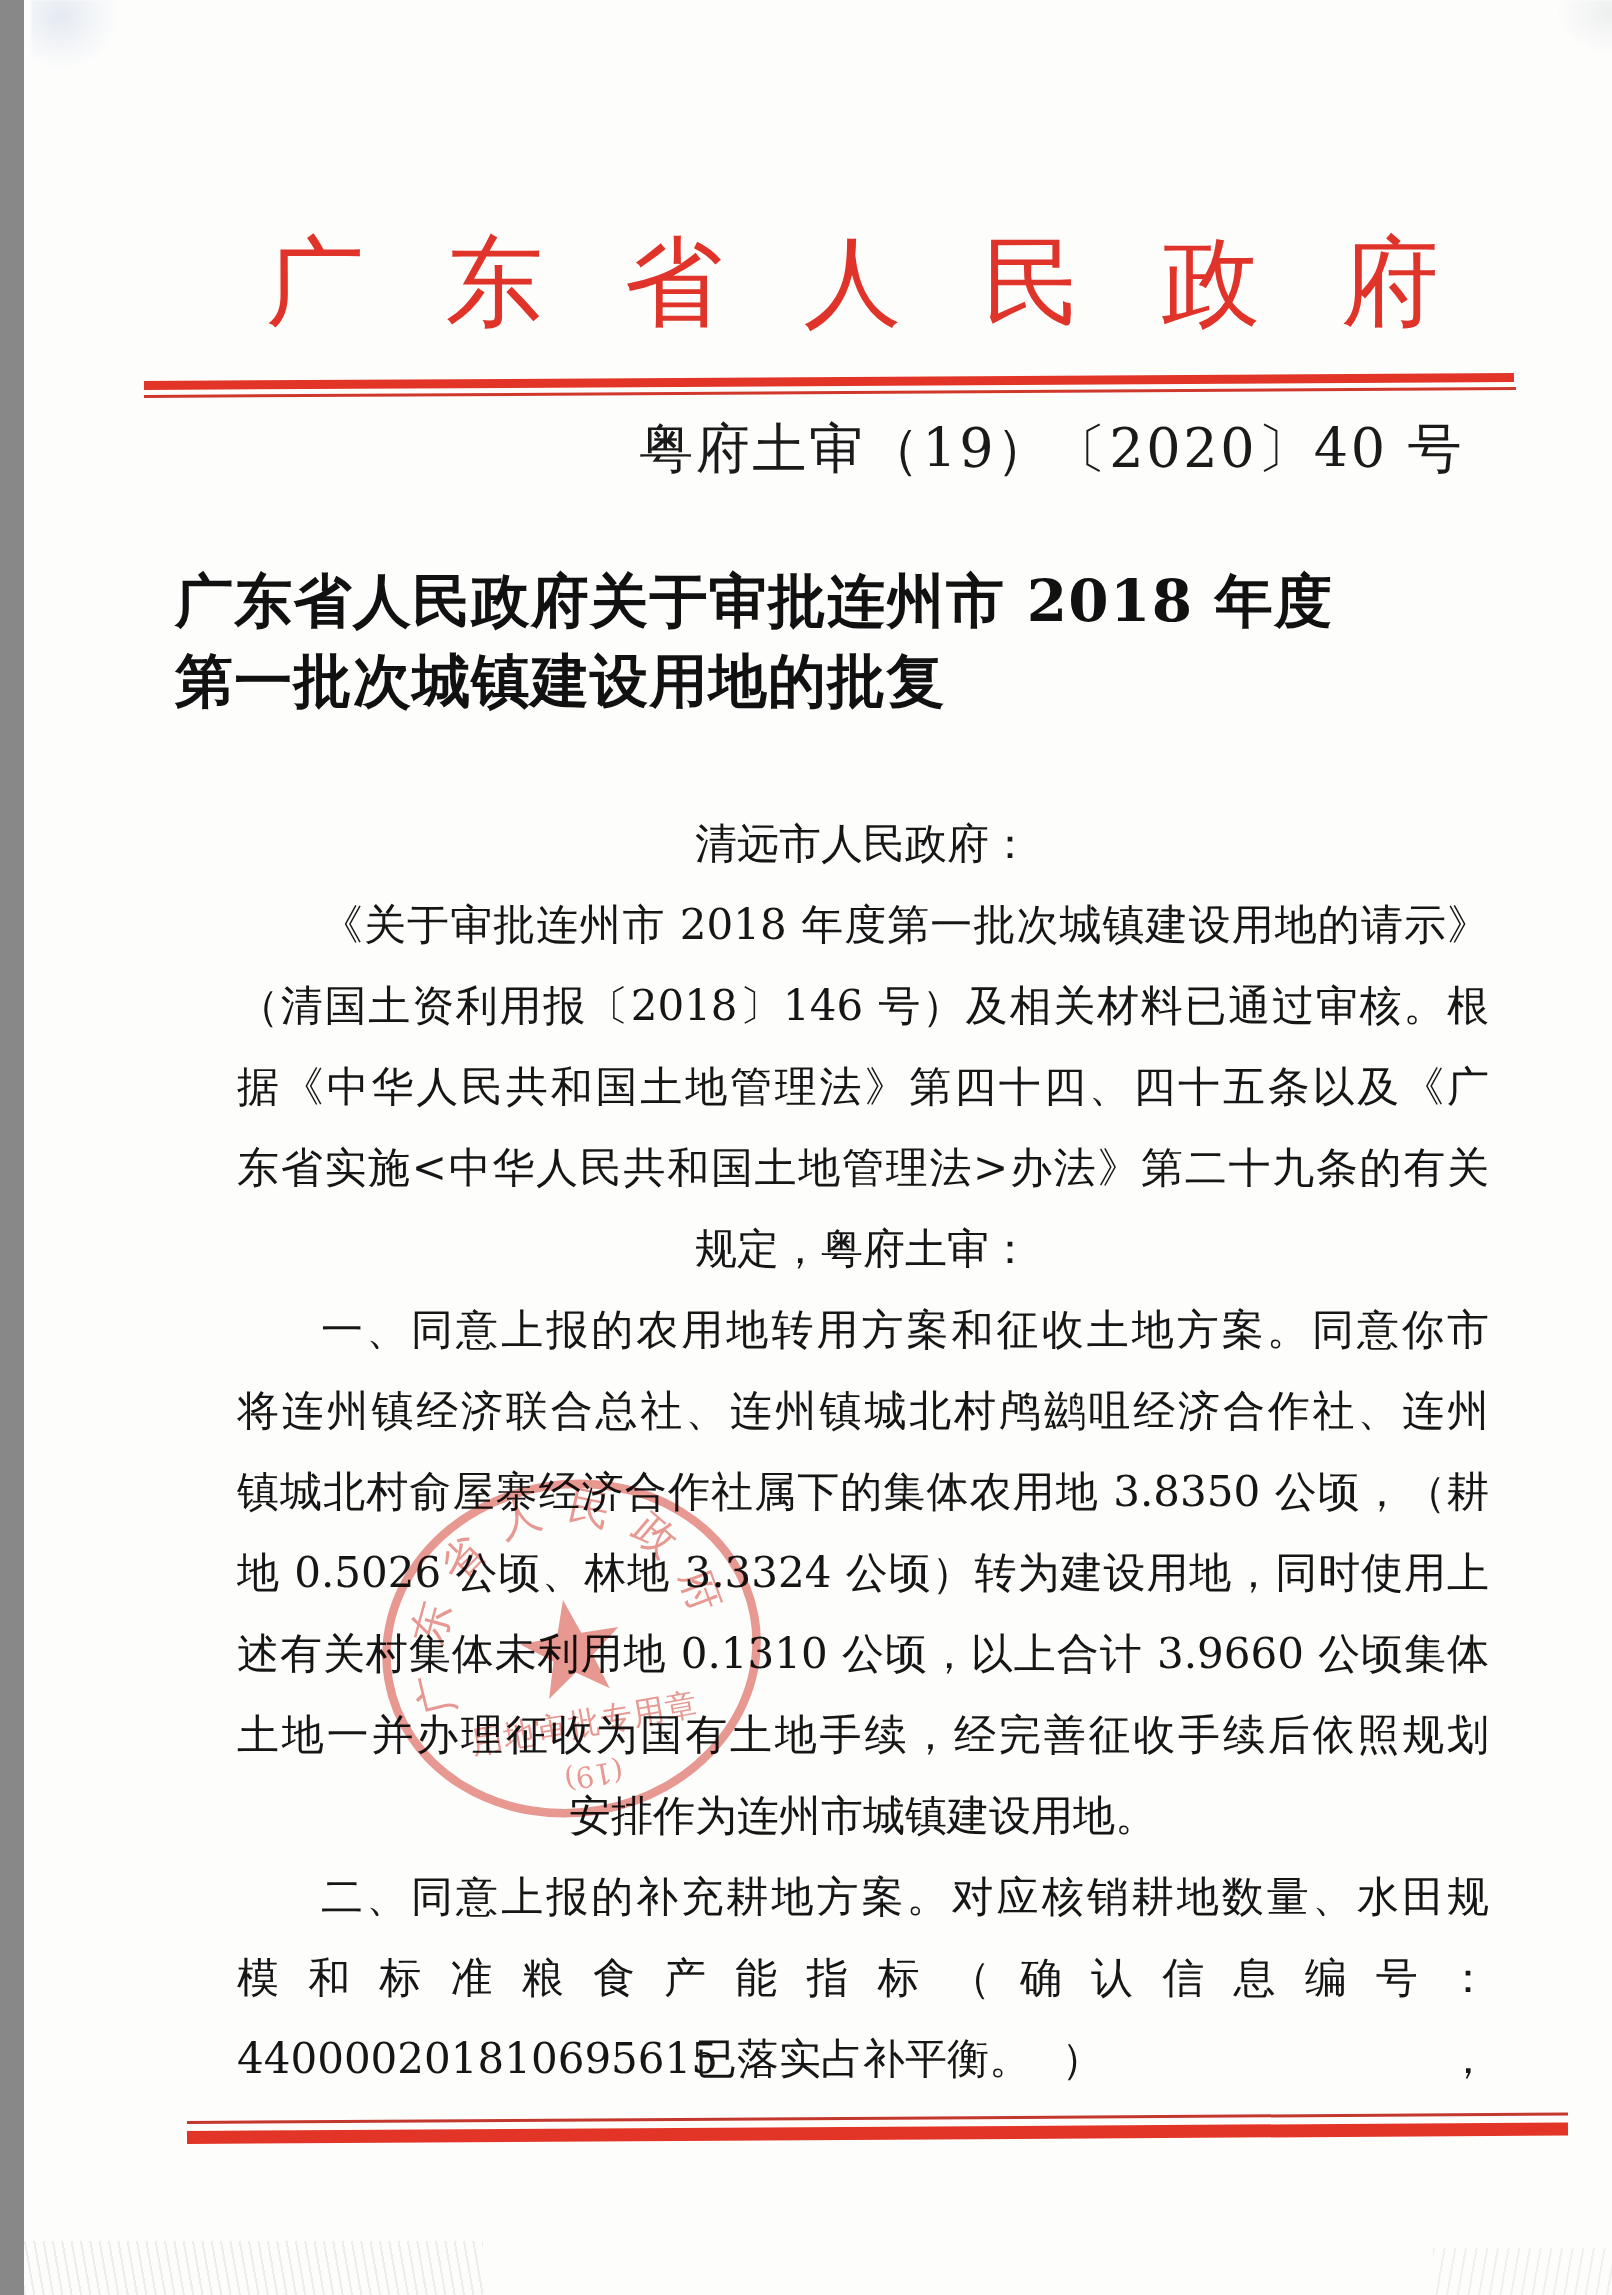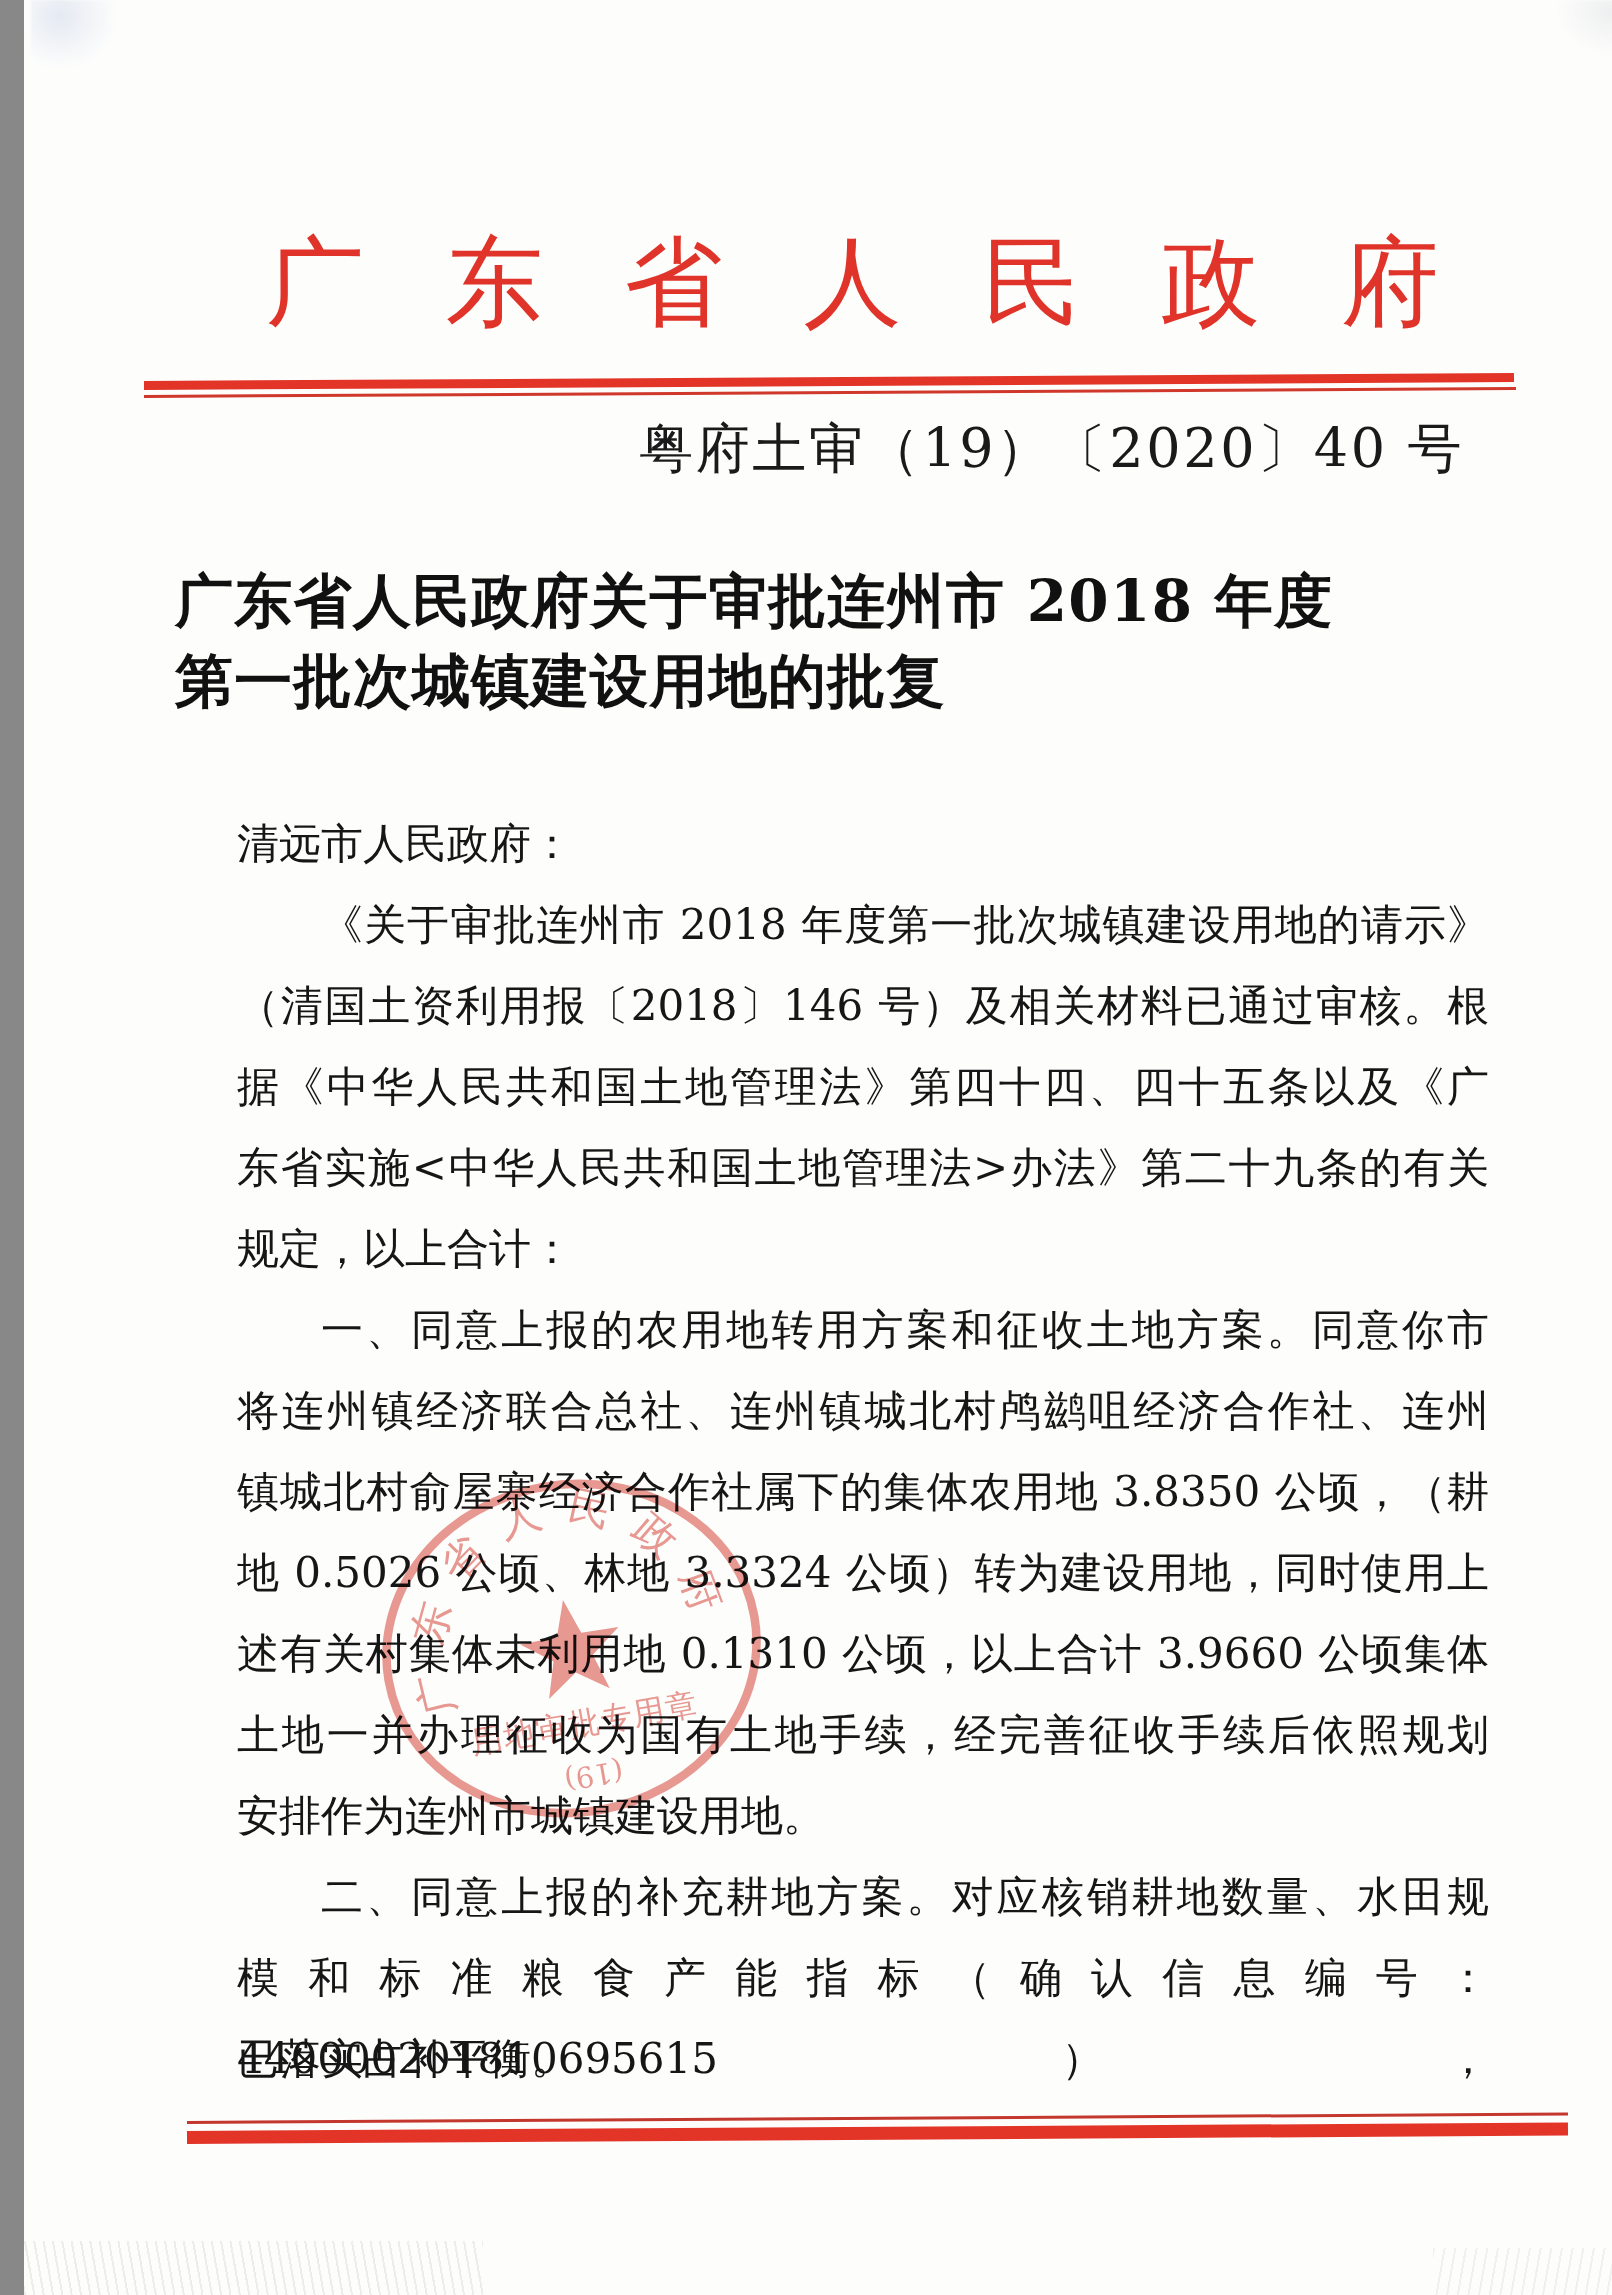--- a/index.html
+++ b/index.html
@@ -37,21 +37,21 @@
     text-align:left;font-weight:700;
     font-size:58px;line-height:80px;letter-spacing:1.3px;
     color:#111;
   }
   
   .body-block{
     position:absolute;left:213px;top:803px;width:1252px;
     font-size:42px;line-height:81px;
     color:#161616;
   }
-  .bline{height:81px;white-space:nowrap;}
+  .bline{height:81px;white-space:nowrap;text-align:center;}
   .bline.j{white-space:normal;text-align:justify;text-align-last:justify;}
   .bline.ind{text-indent:84px;}
   
   .stamp{
     position:absolute;left:354px;top:1455px;width:387px;height:387px;
     transform:rotate(-10deg);
     opacity:0.55;
     mix-blend-mode:multiply;
     pointer-events:none;
   }
@@ -85,21 +85,21 @@
     <div>广东省人民政府关于审批连州市 2018 年度</div>
     <div>第一批次城镇建设用地的批复</div>
   </div>
 
   <div class="body-block" id="body-lines">
       <div class="bline">清远市人民政府：</div>
       <div class="bline j ind">《关于审批连州市 2018 年度第一批次城镇建设用地的请示》</div>
       <div class="bline j">（清国土资利用报〔2018〕146 号）及相关材料已通过审核。根</div>
       <div class="bline j">据《中华人民共和国土地管理法》第四十四、四十五条以及《广</div>
       <div class="bline j">东省实施&lt;中华人民共和国土地管理法&gt;办法》第二十九条的有关</div>
-      <div class="bline">规定，以上合计：</div>
+      <div class="bline">规定，粤府土审：</div>
       <div class="bline j ind">一、同意上报的农用地转用方案和征收土地方案。同意你市</div>
       <div class="bline j">将连州镇经济联合总社、连州镇城北村鸬鹚咀经济合作社、连州</div>
       <div class="bline j">镇城北村俞屋寨经济合作社属下的集体农用地 3.8350 公顷，（耕</div>
       <div class="bline j">地 0.5026 公顷、林地 3.3324 公顷）转为建设用地，同时使用上</div>
       <div class="bline j">述有关村集体未利用地 0.1310 公顷，以上合计 3.9660 公顷集体</div>
       <div class="bline j">土地一并办理征收为国有土地手续，经完善征收手续后依照规划</div>
       <div class="bline">安排作为连州市城镇建设用地。</div>
       <div class="bline j ind">二、同意上报的补充耕地方案。对应核销耕地数量、水田规</div>
       <div class="bline j">模和标准粮食产能指标（确认信息编号： 440000201810695615），</div>
       <div class="bline">已落实占补平衡。</div>

